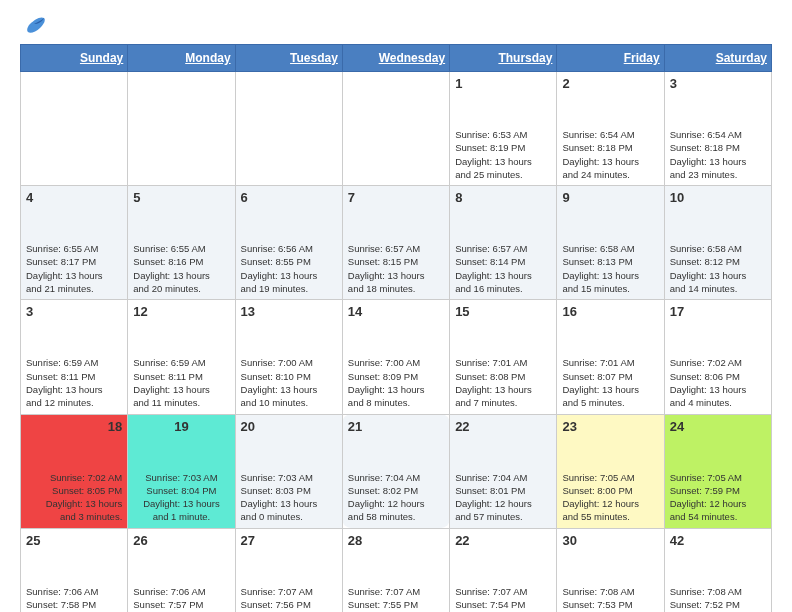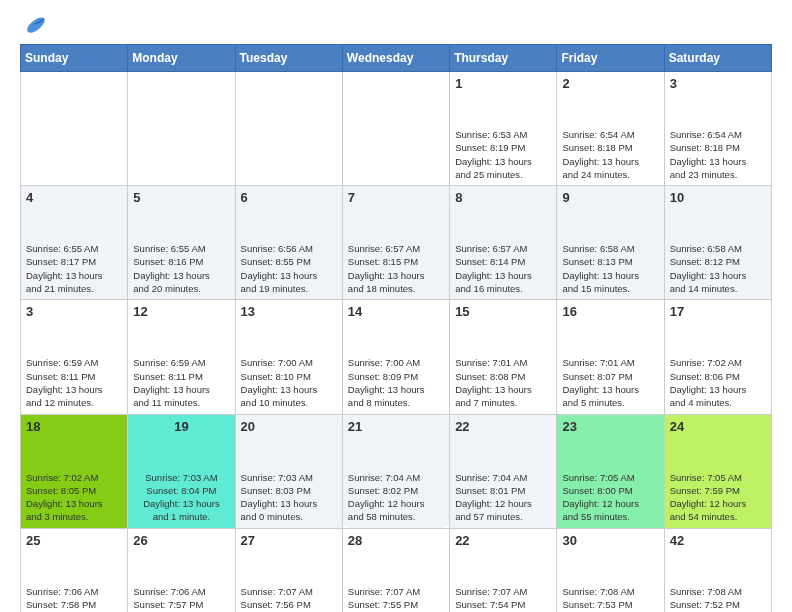--- a/index.html
+++ b/index.html
@@ -58,22 +58,23 @@
       width: 100%;
       border-collapse: collapse;
       border: 1px solid #ccc;
     }
     .calendar th {
       background-color: #4a7fc1;
       color: #fff;
       font-size: 12px;
       font-weight: bold;
       padding: 6px 4px;
-      text-align: left;
+      text-align: right;
       border: 1px solid #3a6aaa;
+      text-decoration: underline;
     }
     .calendar td {
       width: 14.28%;
       vertical-align: top;
       border: 1px solid #ccc;
       padding: 4px 5px;
       font-size: 10px;
       color: #333;
       background: #fff;
       height: 88px;
@@ -253,21 +254,21 @@
         </td>
         <td>
           <div class="day-number">17</div>
           <div class="day-info" style="white-space: pre-line;">Sunrise: 7:02 AM
 Sunset: 8:06 PM
 Daylight: 13 hours
 and 4 minutes.</div>
         </td>
       </tr>
       <tr>
-        <td style="background: #84cc16;">
+        <td style="background: #ef4444; text-align: right;">
           <div class="day-number">18</div>
           <div class="day-info" style="white-space: pre-line;">Sunrise: 7:02 AM
 Sunset: 8:05 PM
 Daylight: 13 hours
 and 3 minutes.</div>
         </td>
         <td style="background: #5eead4; text-align: center;">
           <div class="day-number">19</div>
           <div class="day-info" style="white-space: pre-line;">Sunrise: 7:03 AM
 Sunset: 8:04 PM
@@ -288,21 +289,21 @@
 Daylight: 12 hours
 and 58 minutes.</div>
         </td>
         <td style="background: rgb(240, 244, 248);">
           <div class="day-number">22</div>
           <div class="day-info" style="white-space: pre-line;">Sunrise: 7:04 AM
 Sunset: 8:01 PM
 Daylight: 12 hours
 and 57 minutes.</div>
         </td>
-        <td style="background: #86efac;">
+        <td style="background: #fef9c3;">
           <div class="day-number">23</div>
           <div class="day-info" style="white-space: pre-line;">Sunrise: 7:05 AM
 Sunset: 8:00 PM
 Daylight: 12 hours
 and 55 minutes.</div>
         </td>
         <td style="background: #bef264;">
           <div class="day-number">24</div>
           <div class="day-info" style="white-space: pre-line;">Sunrise: 7:05 AM
 Sunset: 7:59 PM

